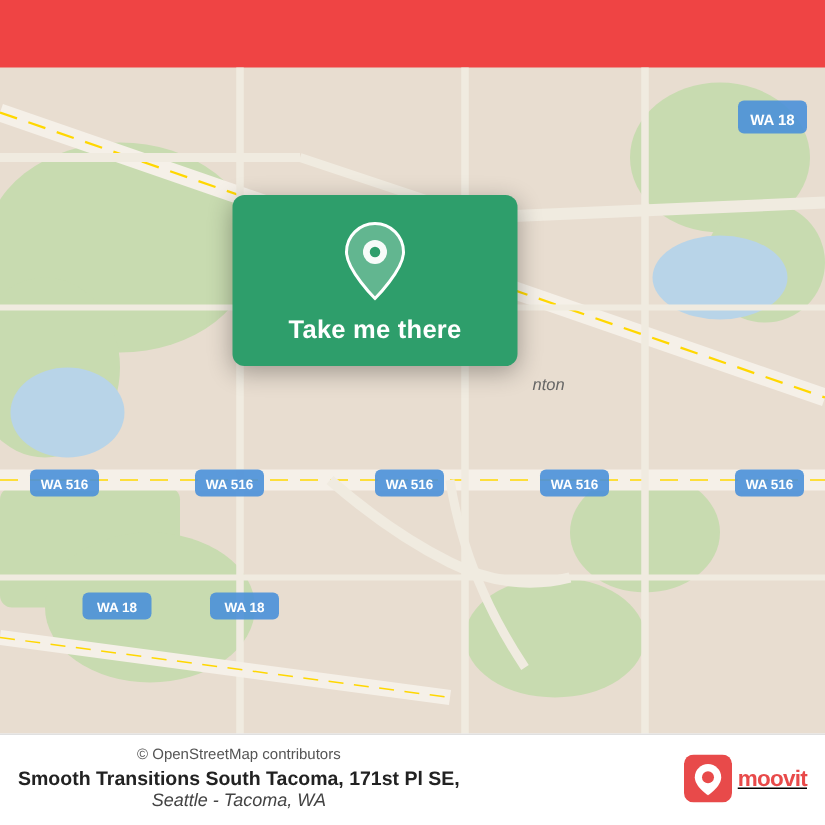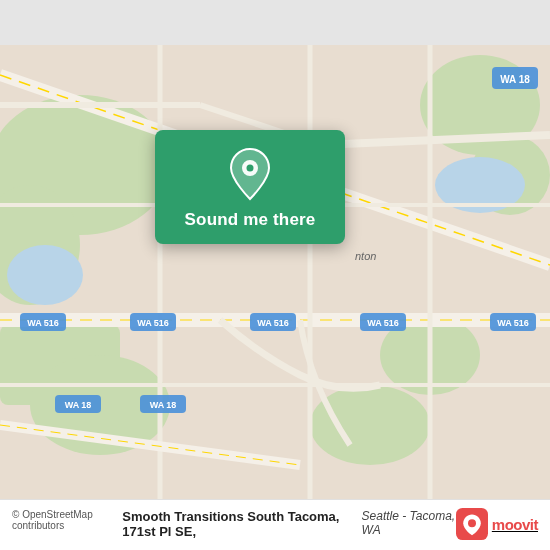--- a/index.html
+++ b/index.html
@@ -8,21 +8,21 @@
       width: 550px;
       height: 550px;
       overflow: hidden;
       font-family: Arial, sans-serif;
     }
 
     #map-container {
       position: relative;
       width: 550px;
       height: 550px;
-      background-color: #e5e5e5;
+      background-color: #ef4444;
       overflow: hidden;
     }
 
     
     #map-svg {
       position: absolute;
       top: 0; left: 0;
       width: 100%; height: 100%;
     }
 
@@ -69,21 +69,22 @@
       background: #fff;
       padding: 8px 12px 10px 12px;
       display: flex;
       align-items: center;
       justify-content: space-between;
       border-top: 1px solid #e0e0e0;
     }
 
     #bottom-left {
       display: flex;
-      flex-direction: row;
+      flex-direction: column;
+      text-align: center;
     }
 
     #attribution {
       font-size: 10px;
       color: #555;
       margin-bottom: 2px;
     }
 
     #place-name {
       font-size: 13px;
@@ -194,21 +195,21 @@
       <svg width="48" height="54" viewBox="0 0 48 54" xmlns="http://www.w3.org/2000/svg">
 
         <path d="M24 2 C13.5 2 5 10.5 5 21 C5 33 24 52 24 52 C24 52 43 33 43 21 C43 10.5 34.5 2 24 2 Z" fill="rgba(255,255,255,0.25)" stroke="white" stroke-width="2"></path>
 
         <circle cx="24" cy="21" r="8" fill="white" opacity="0.95"></circle>
 
         <circle cx="24" cy="21" r="3.5" fill="#2e9e6b"></circle>
       </svg>
     </div>
 
-    <button id="take-me-there-btn">Sound me there</button>
+    <button id="take-me-there-btn">Take me there</button>
   </div>
 
   <div id="bottom-bar">
     <div id="bottom-left">
       <span id="attribution">© OpenStreetMap contributors</span>
       <span id="place-name">Smooth Transitions South Tacoma, 171st Pl SE,</span>
       <span id="place-sub">Seattle - Tacoma, WA</span>
     </div>
 
     <div id="moovit-logo">

